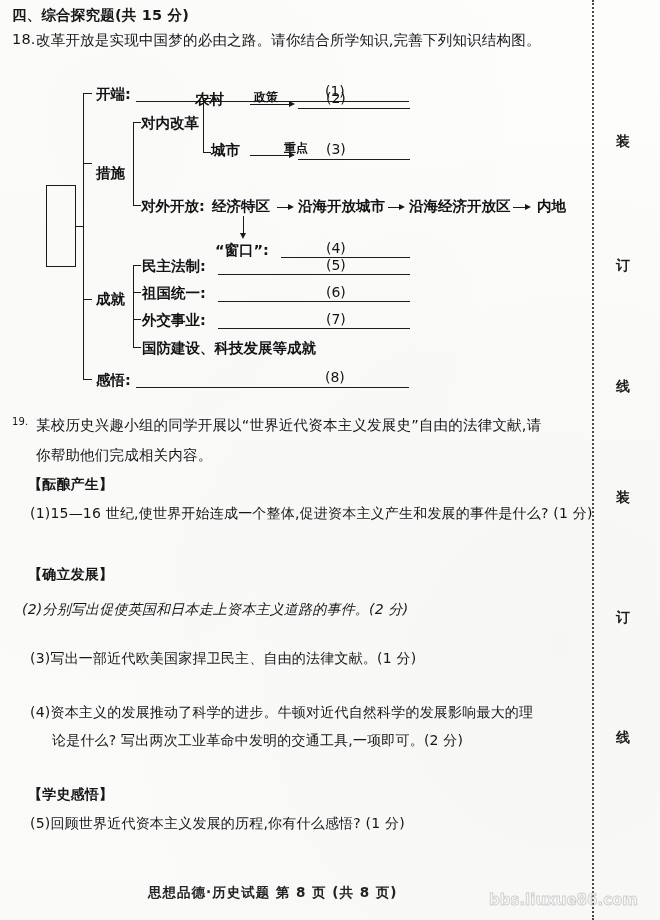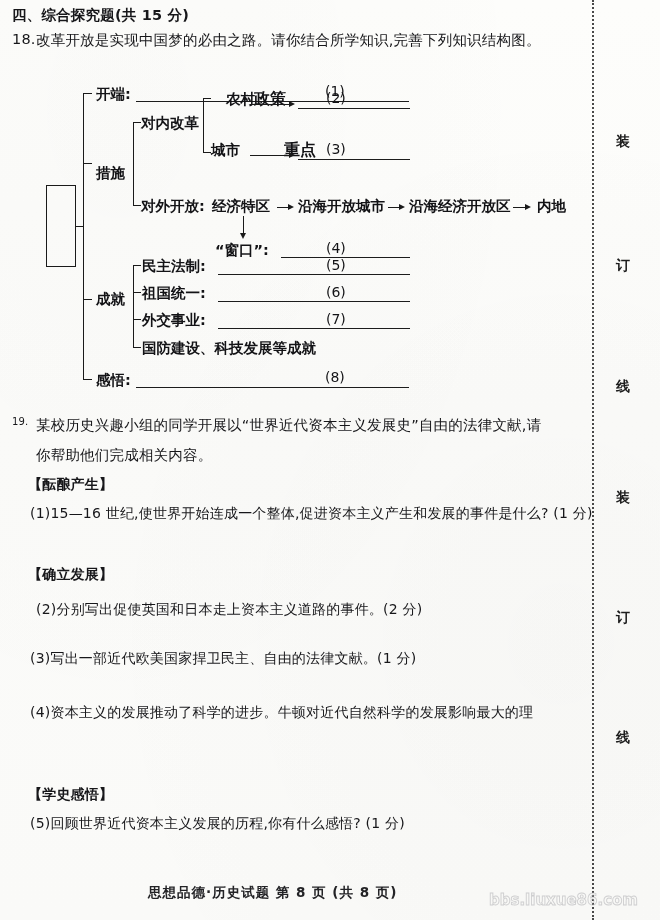--- a/index.html
+++ b/index.html
@@ -55,21 +55,21 @@
     position: absolute;
     white-space: nowrap;
     font-size: 14.5px;
     font-weight: bold;
     color: #131316;
     font-family: "DejaVu Sans", "Liberation Sans", sans-serif;
   }
   .dsmall {
     position: absolute;
     white-space: nowrap;
-    font-size: 16px;
+    font-size: 12px;
     font-weight: bold;
     color: #131316;
     font-family: "DejaVu Sans", "Liberation Sans", sans-serif;
   }
   .dnum {
     position: absolute;
     white-space: nowrap;
     font-size: 14px;
     color: #131316;
     font-family: "DejaVu Sans", "Liberation Sans", sans-serif;
@@ -222,21 +222,21 @@
     <div class="vline" style="left:133px; top:42px; height:83px;"></div>
     <div class="stub" style="left:133px; top:42px; width:8px;"></div>
     <div class="stub" style="left:133px; top:125px; width:8px;"></div>
 
     <div class="dlabel" style="left:141px; top:34px;">对内改革</div>
 
     <div class="vline" style="left:203px; top:18px; height:54px;"></div>
     <div class="stub" style="left:203px; top:18px; width:8px;"></div>
     <div class="stub" style="left:203px; top:72px; width:8px;"></div>
 
-    <div class="dlabel" style="left:226px; top:10px;">农村</div>
+    <div class="dlabel" style="left:195px; top:10px;">农村</div>
     <div class="dsmall" style="left:254px; top:9px;">政策</div>
     <div class="hline" style="left:250px; top:24px; width:40px;"></div>
     <div class="arrowhead" style="left:289px; top:20.5px;"></div>
     <div class="rule" style="left:298px; top:28px; width:112px;"></div>
     <div class="dnum" style="left:326px; top:10px;">(2)</div>
 
     <div class="dlabel" style="left:211px; top:61px;">城市</div>
     <div class="dsmall" style="left:256px; top:60px;margin-left:28px;">重点</div>
     <div class="hline" style="left:250px; top:75px; width:40px;"></div>
     <div class="arrowhead" style="left:289px; top:71.5px;"></div>
@@ -289,23 +289,24 @@
   </div>
 
   <div class="txt" id="q19-num">19.</div>
   <div class="txt q19line" style="left:36px; top:416px;">某校历史兴趣小组的同学开展以“世界近代资本主义发展史”自由的法律文献,请</div>
   <div class="txt q19line" style="left:36px; top:446px;">你帮助他们完成相关内容。</div>
 
   <div class="txt grp" style="left:28px; top:476px;">【酝酿产生】</div>
   <div class="txt qitem" style="left:30px; top:505px;">(1)15—16 世纪,使世界开始连成一个整体,促进资本主义产生和发展的事件是什么? (1 分)</div>
 
   <div class="txt grp" style="left:28px; top:566px;">【确立发展】</div>
-  <div class="txt qitem" style="left:36px; top:601px;">(2)分别写出促使英国和日本走上资本主义道路的事件。(2 分)</div>
+  <div class="txt qitem" style="left:22px; top:601px;font-style:italic;">(2)分别写出促使英国和日本走上资本主义道路的事件。(2 分)</div>
   <div class="txt qitem" style="left:30px; top:650px;">(3)写出一部近代欧美国家捍卫民主、自由的法律文献。(1 分)</div>
   <div class="txt qitem" style="left:30px; top:704px;">(4)资本主义的发展推动了科学的进步。牛顿对近代自然科学的发展影响最大的理</div>
+  <div class="txt qitem" style="left:52px; top:732px;">论是什么? 写出两次工业革命中发明的交通工具,一项即可。(2 分)</div>
 
   <div class="txt grp" style="left:28px; top:786px;">【学史感悟】</div>
   <div class="txt qitem" style="left:30px; top:815px;">(5)回顾世界近代资本主义发展的历程,你有什么感悟? (1 分)</div>
 
   <div id="dotline"></div>
   <div class="bindchar" style="top:133px;">装</div>
   <div class="bindchar" style="top:257px;">订</div>
   <div class="bindchar" style="top:378px;">线</div>
   <div class="bindchar" style="top:489px;">装</div>
   <div class="bindchar" style="top:609px;">订</div>

